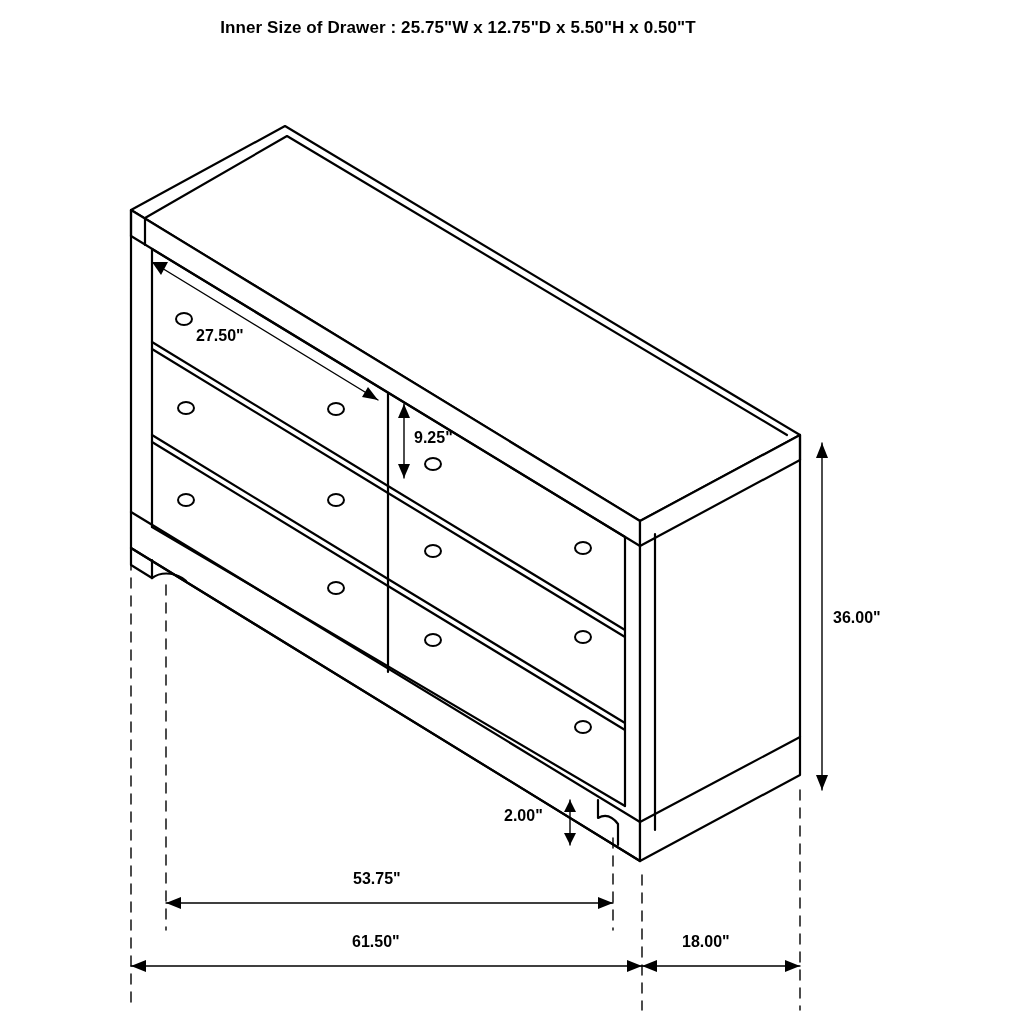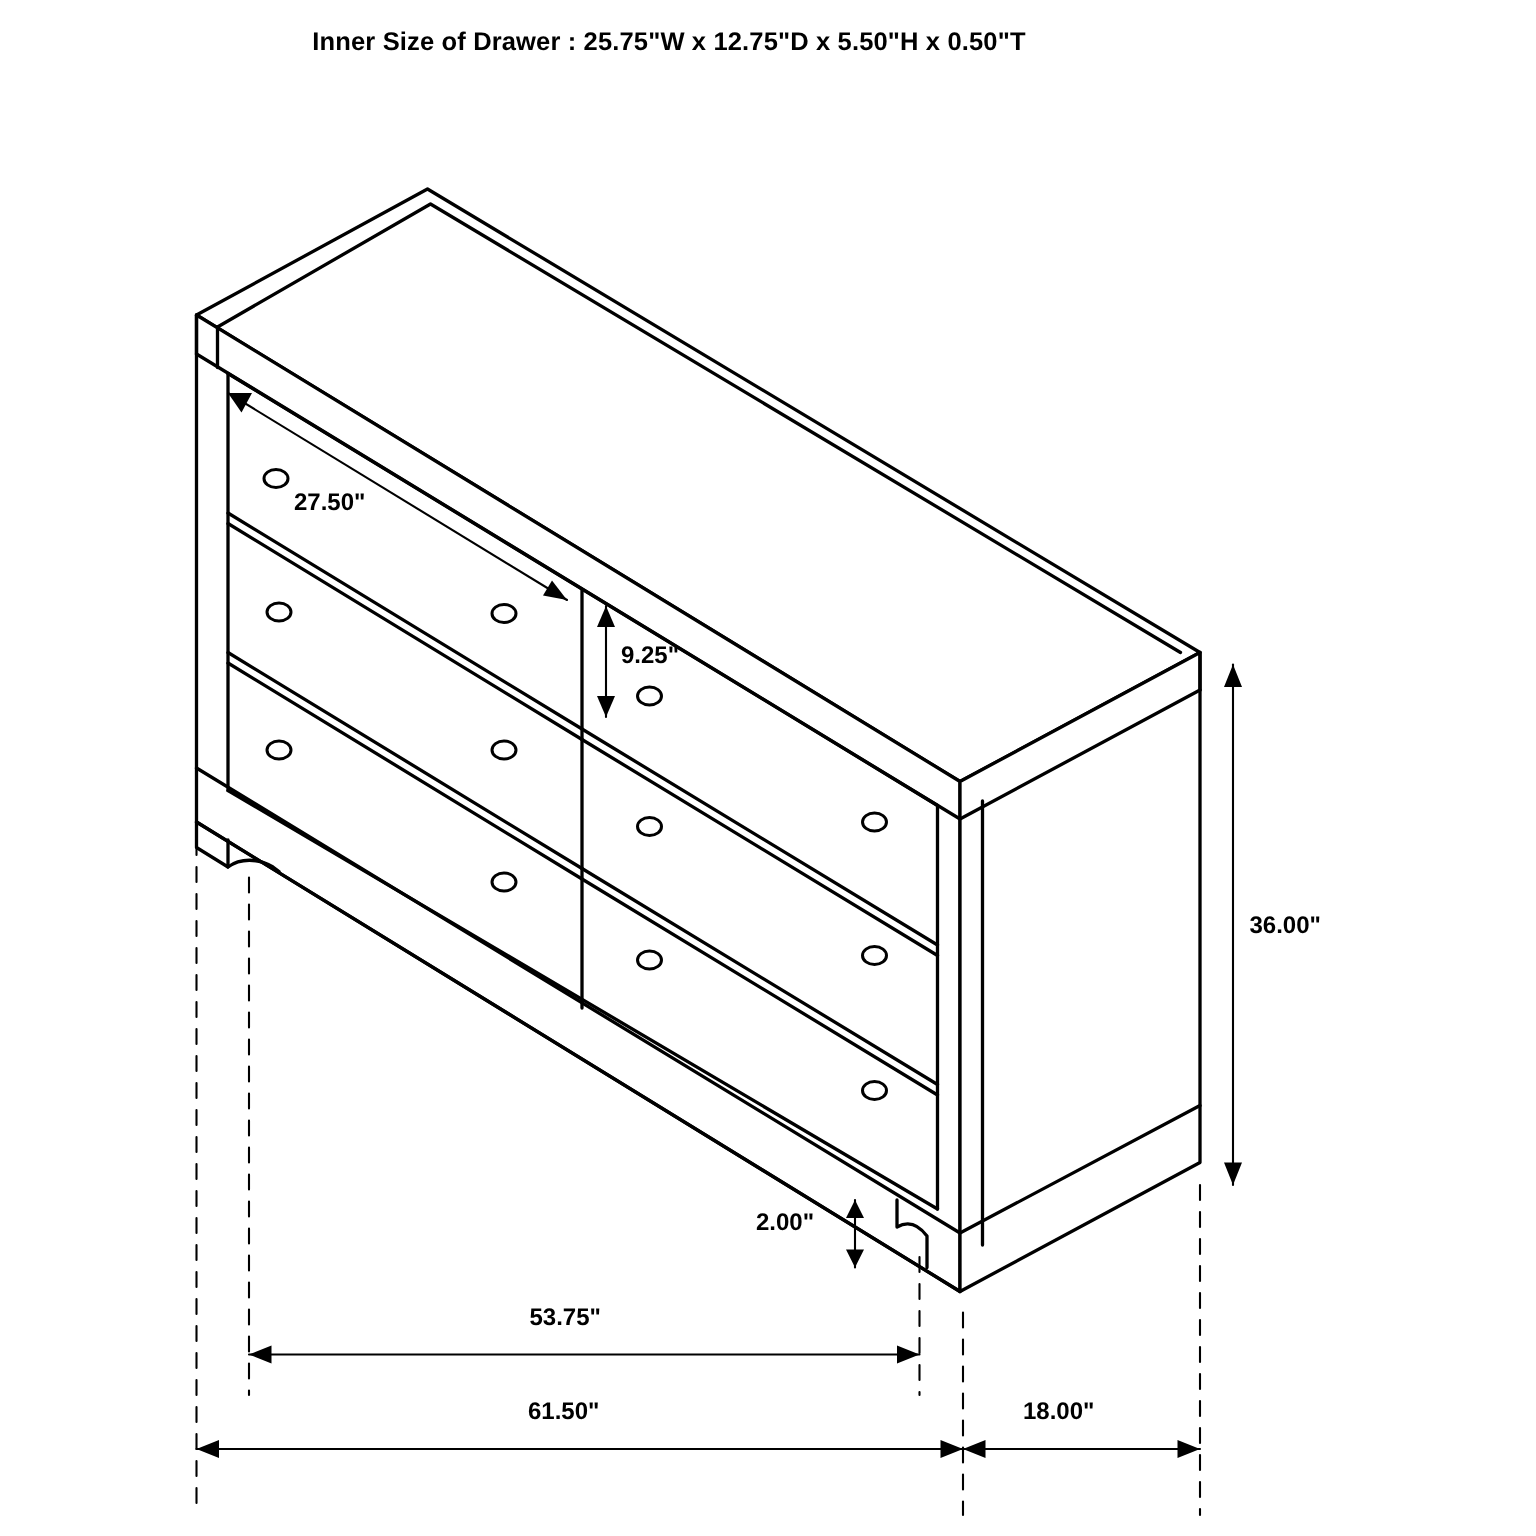--- a/index.html
+++ b/index.html
@@ -23,20 +23,21 @@
   }
   .title {
     position: absolute;
     left: 0;
     top: 18px;
     width: 892px;
     text-align: center;
     font-size: 17px;
     font-weight: bold;
     letter-spacing: 0.1px;
+    padding-left: 12px;
   }
   svg.drawing {
     position: absolute;
     left: 0; top: 0;
     width: 1024px;
     height: 1024px;
   }
   .dim-label {
     position: absolute;
     font-size: 16px;

